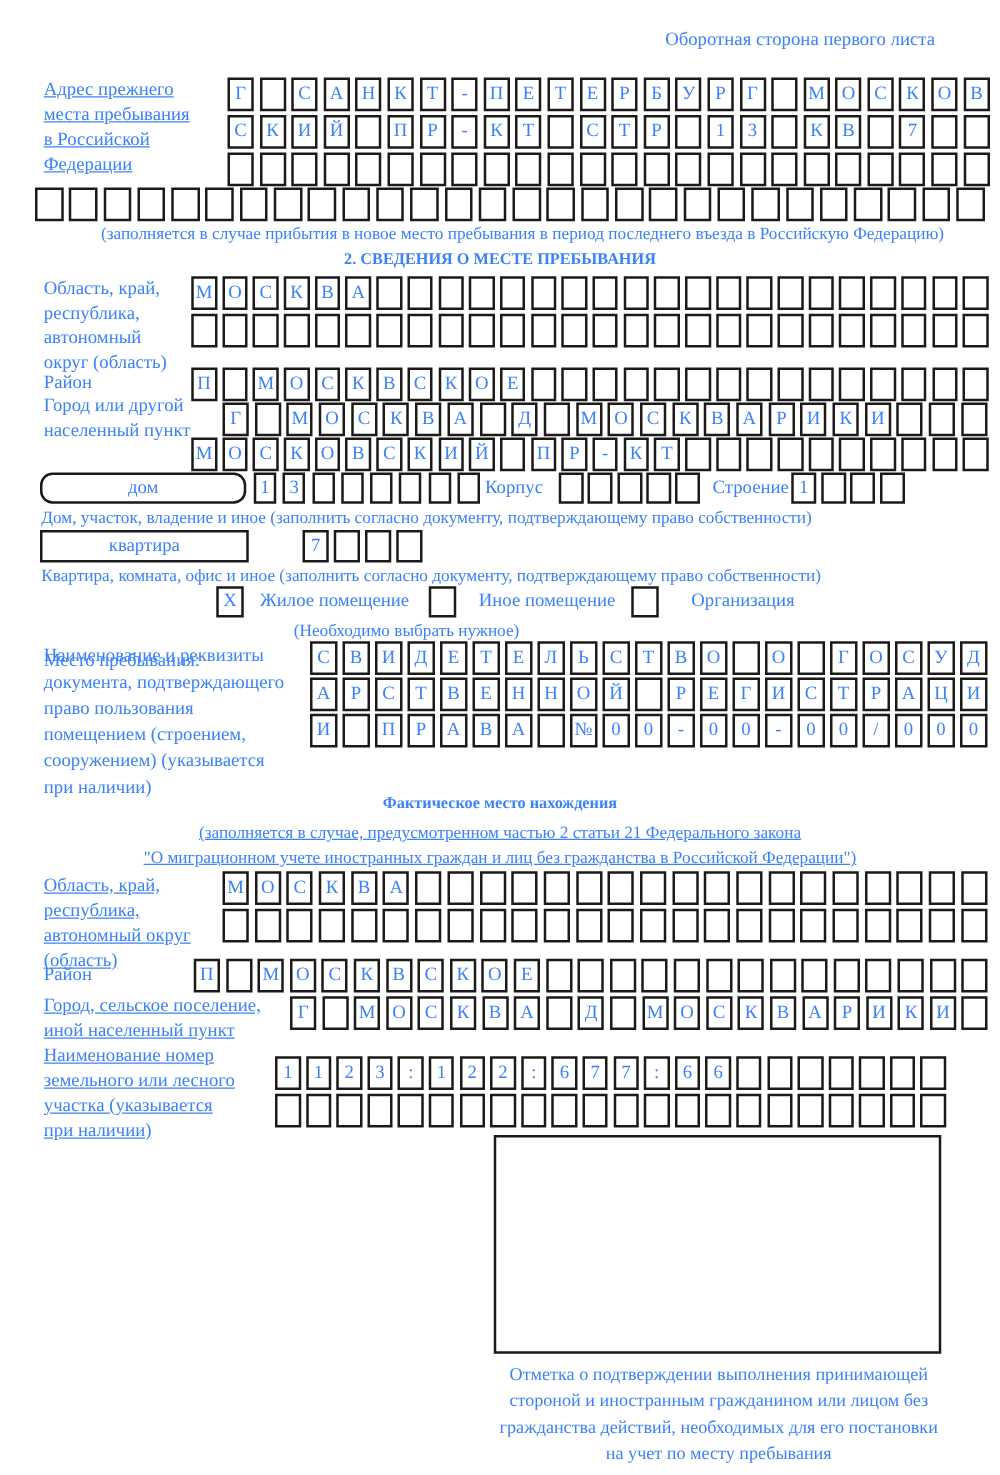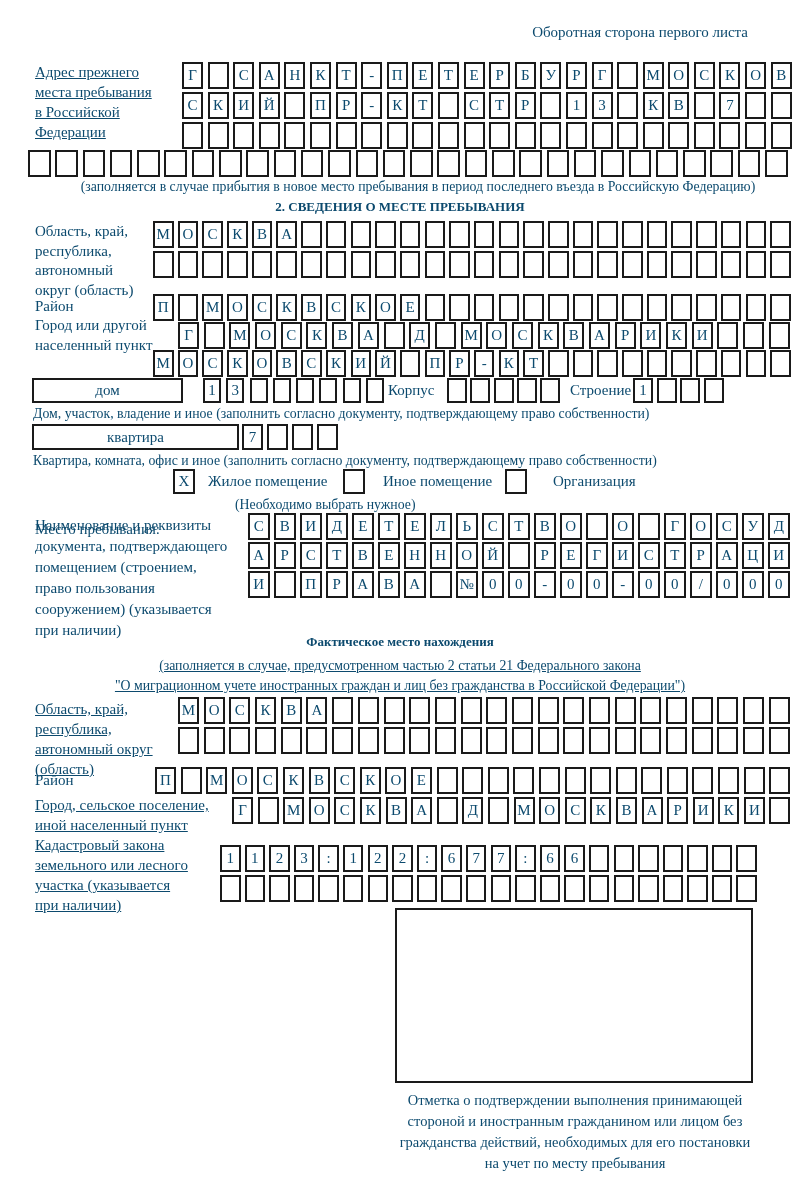--- a/index.html
+++ b/index.html
@@ -1,17 +1,17 @@
 <!DOCTYPE html>
 <html><head>
 <meta charset="utf-8">
 <style>
   html,body{margin:0;padding:0;background:#fff;}
   .page{position:relative;width:800px;height:1180px;background:#fff;overflow:hidden;
-        font-family:"Liberation Serif","DejaVu Serif",serif;color:#0c4a6e;}
+        font-family:"Liberation Serif","DejaVu Serif",serif;color:#3b82f6;}
   .lbl{position:absolute;font-size:15px;white-space:nowrap;}
   .lines .line{white-space:nowrap;}
   .lh20 .line{line-height:20px;text-decoration:underline;}
   .lh19 .line{line-height:19.5px;}
   .lh21 .line{line-height:21px;}
   .cap{position:absolute;font-size:13.8px;white-space:nowrap;}
   .center{left:0;width:100%;text-align:center;}
   .title{position:absolute;left:0;width:100%;text-align:center;font-weight:bold;font-size:13px;}
   .cellrow{position:absolute;display:flex;gap:var(--g,4.5px);}
   .cell{flex:none;width:var(--w,21px);height:var(--h,27px);border:2px solid #1a1a1a;
@@ -296,21 +296,21 @@
       <span class="cell"></span>
       <span class="cell"></span>
       <span class="cell"></span>
       <span class="cell"></span>
       <span class="cell"></span>
       <span class="cell"></span>
       <span class="cell"></span>
       <span class="cell"></span>
     </div>
 
-  <div class="bigbox" style="left:32px;top:378px;width:151px;height:25px;">
+  <div class="bigbox" style="left:32px;top:378px;width:165px;height:25px;border-radius:10px;">
       <span>дом</span>
     </div>
   <div class="cellrow" style="left:203px;top:378px;--w:18px;--g:5.3px;--h:25px;">
       <span class="cell">1</span>
       <span class="cell">3</span>
       <span class="cell"></span>
       <span class="cell"></span>
       <span class="cell"></span>
       <span class="cell"></span>
       <span class="cell"></span>
@@ -326,21 +326,21 @@
     </div>
   <div class="lbl" style="left:570px;top:382px;">Строение</div>
   <div class="cellrow" style="left:633px;top:378px;--w:20px;--g:3.5px;--h:25px;">
       <span class="cell">1</span>
       <span class="cell"></span>
       <span class="cell"></span>
       <span class="cell"></span>
     </div>
   <div class="cap" style="left:33px;top:406px;">Дом, участок, владение и иное (заполнить согласно документу, подтверждающему право собственности)</div>
 
-  <div class="bigbox" style="left:32px;top:424px;width:207px;height:26px;">
+  <div class="bigbox" style="left:32px;top:424px;width:167px;height:26px;">
       <span>квартира</span>
     </div>
   <div class="cellrow" style="left:242px;top:424px;--w:21px;--g:4px;--h:26px;">
       <span class="cell">7</span>
       <span class="cell"></span>
       <span class="cell"></span>
       <span class="cell"></span>
     </div>
   <div class="cap" style="left:33px;top:453px;">Квартира, комната, офис и иное (заполнить согласно документу, подтверждающему право собственности)</div>
 
@@ -355,22 +355,22 @@
   <div class="lbl" style="left:383px;top:473px;">Иное помещение</div>
   <div class="cellrow" style="left:505px;top:469px;--w:22px;--h:25px;">
       <span class="cell"></span>
     </div>
   <div class="lbl" style="left:553px;top:473px;">Организация</div>
   <div class="cap" style="left:235px;top:497px;">(Необходимо выбрать нужное)</div>
 
   <div class="lbl lines lh21" style="left:35px;top:515px;">
       <div class="line">Наименование и реквизиты</div>
       <div class="line">документа, подтверждающего</div>
+      <div class="line">право пользования</div>
       <div class="line">помещением (строением,</div>
-      <div class="line">право пользования</div>
       <div class="line">сооружением) (указывается</div>
       <div class="line">при наличии)</div>
     </div>
   <div class="cellrow" style="left:248px;top:513px;--w:21.5px;--g:4.5px;">
       <span class="cell">С</span>
       <span class="cell">В</span>
       <span class="cell">И</span>
       <span class="cell">Д</span>
       <span class="cell">Е</span>
       <span class="cell">Т</span>
@@ -554,21 +554,21 @@
       <span class="cell">В</span>
       <span class="cell">А</span>
       <span class="cell">Р</span>
       <span class="cell">И</span>
       <span class="cell">К</span>
       <span class="cell">И</span>
       <span class="cell"></span>
     </div>
 
   <div class="lbl lines lh20" style="left:35px;top:835px;">
-      <div class="line">Кадастровый закона</div>
+      <div class="line">Наименование номер</div>
       <div class="line">земельного или лесного</div>
       <div class="line">участка (указывается</div>
       <div class="line">при наличии)</div>
     </div>
   <div class="cellrow" style="left:220px;top:845px;--w:20.5px;--g:4.1px;">
       <span class="cell">1</span>
       <span class="cell">1</span>
       <span class="cell">2</span>
       <span class="cell">3</span>
       <span class="cell">:</span>

